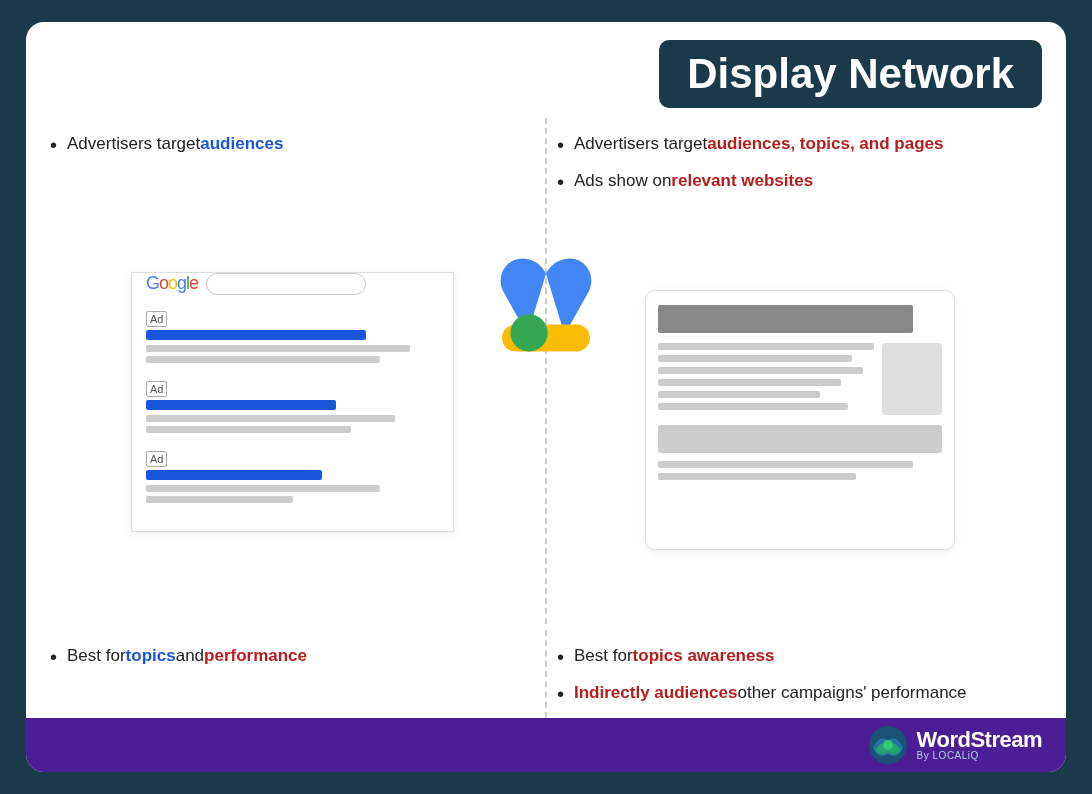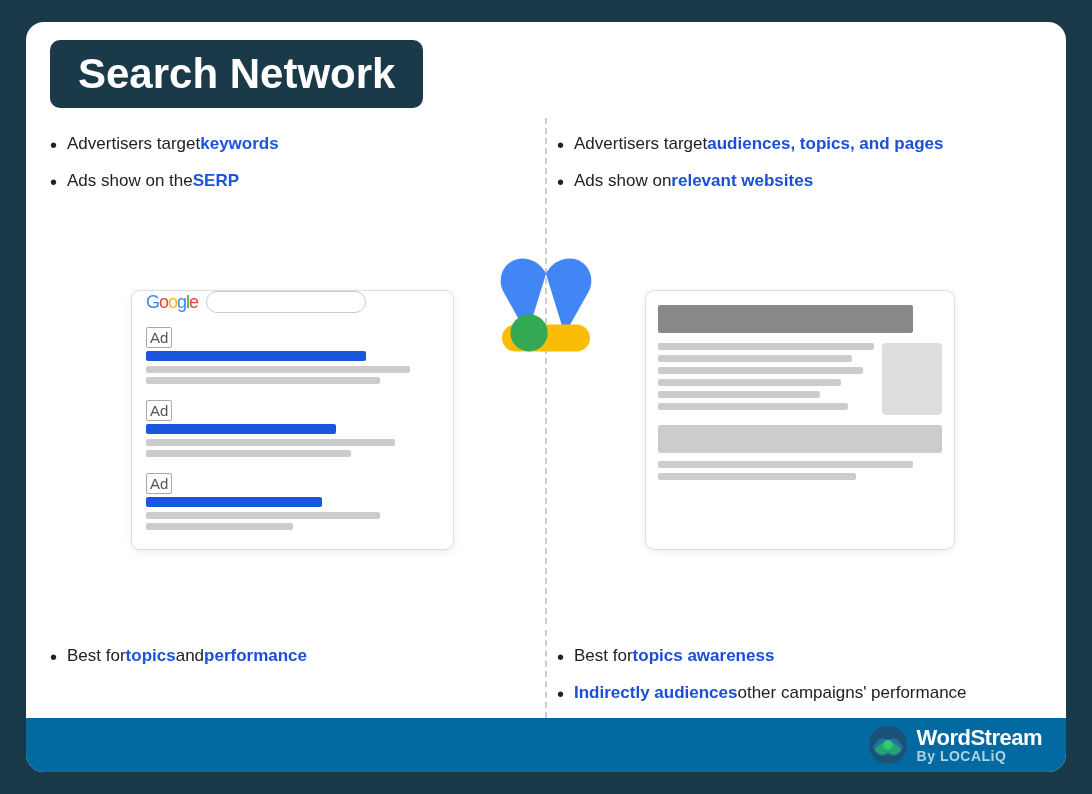--- a/index.html
+++ b/index.html
@@ -84,36 +84,36 @@
       margin-right: 10px;
       color: #222;
       flex-shrink: 0;
       margin-top: -1px;
     }
     .highlight-blue {
       color: #1a56db;
       font-weight: 700;
     }
     .highlight-teal {
-      color: #1d4ed8;
+      color: #b91c1c;
       font-weight: 700;
       text-align: center;
     }
     .mockup-area {
       display: flex;
       justify-content: center;
       align-items: center;
       flex: 1;
       position: relative;
     }
     
     .search-mockup {
       background: #fff;
       border: 1.5px solid #ddd;
-      border-radius: 9px;
+      border-radius: 1px;
       width: 323px;
       min-height: 260px;
       padding: 0 14px;
       box-shadow: 0 2px 8px rgba(0,0,0,0.07);
     }
     .google-bar {
       display: flex;
       align-items: center;
       gap: 8px;
       margin-bottom: 14px;
@@ -133,21 +133,21 @@
       border: 1px solid #ccc;
       border-radius: 15px;
       height: 22px;
       width: 160px;
       background: #fff;
     }
     .ad-result {
       margin-bottom: 16px;
     }
     .ad-label {
-      font-size: 15px;
+      font-size: 11px;
       color: #555;
       background: #fff;
       border: 1px solid #aaa;
       border-radius: 2px;
       padding: 1px 3px;
       display: inline-block;
       margin-bottom: 3px;
     }
     .ad-title-bar {
       height: 10px;
@@ -223,21 +223,21 @@
       flex: 1;
       padding-right: 10px;
     }
     .bottom-right {
       flex: 1;
       padding-left: 10px;
       border-left: 2px dashed #ccc;
     }
     
     .footer {
-      background: #0369a1;
+      background: #4c1d95;
       border-radius: 0 0 18px 18px;
       display: flex;
       align-items: center;
       justify-content: flex-end;
       padding: 8px 24px;
       height: 54px;
     }
     .wordstream-logo {
       display: flex;
       align-items: center;
@@ -249,45 +249,42 @@
       line-height: 1;
     }
     .ws-brand {
       color: #fff;
       font-size: 22px;
       font-weight: 900;
       letter-spacing: -0.5px;
     }
     .ws-sub {
       color: #aad4e0;
-      font-size: 14px;
-      font-weight: 700;
+      font-size: 10px;
+      font-weight: 400;
       letter-spacing: 0.5px;
     }
   </style>
 </head>
 <body>
 
 <div class="card">
 
   <div class="headers">
-    <div class="header-box search">
-      <span class="header-title">Search Network</span>
+    <div class="header-box display">
+      <span class="header-title">Display Network</span>
     </div>
   </div>
 
   <div class="content-area">
 
     <div class="left-col">
       <ul class="bullet-list">
         <li>
-          Advertisers target <span class="highlight-blue">keywords</span>
-        </li>
-        <li>
-          Ads show on the <span class="highlight-blue">SERP</span>
+          Advertisers target <span class="highlight-blue">audiences</span>
         </li>
       </ul>
 
       <div class="mockup-area">
         <div class="search-mockup">
           <div class="google-bar">
             <span class="google-logo">
               <span class="g">G</span><span class="o1">o</span><span class="o2">o</span><span class="g2">g</span><span class="l">l</span><span class="e">e</span>
             </span>
             <div class="search-bar-box"></div>

